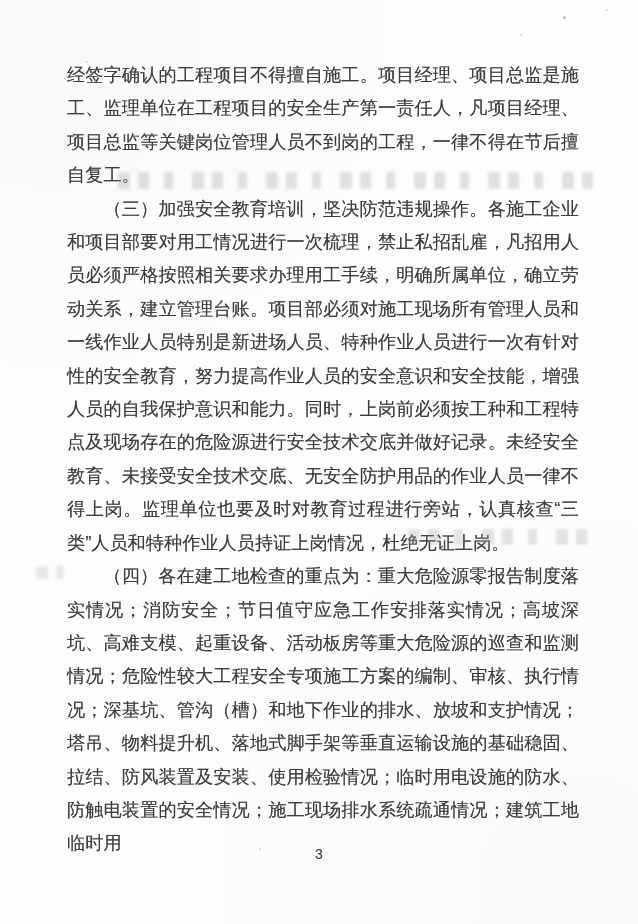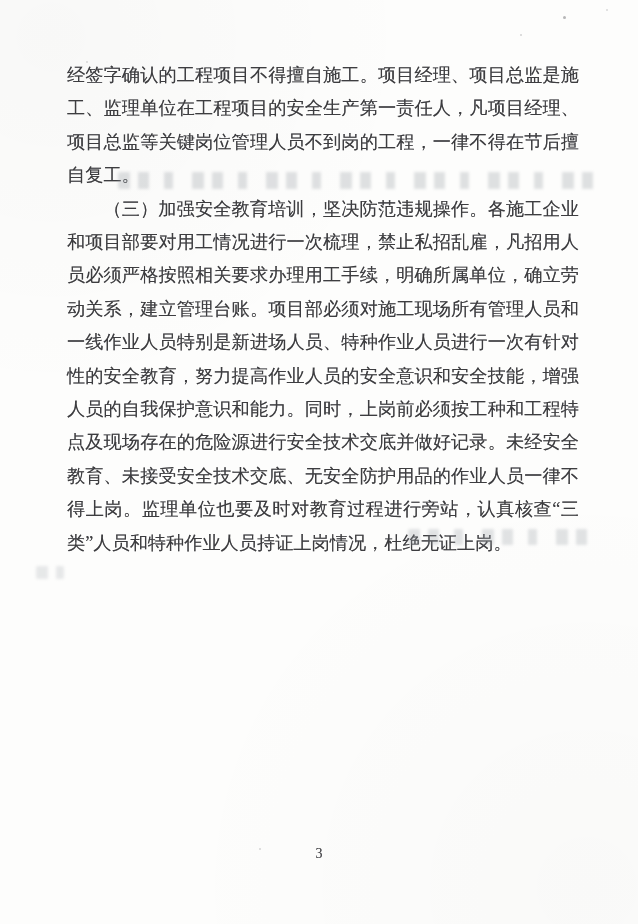--- a/index.html
+++ b/index.html
@@ -10,21 +10,21 @@
   html,body{margin:0;padding:0;background:#ffffff;}
   .page{
     position:relative;
     width:638px;height:924px;
     margin:0;
     background:
       radial-gradient(circle at 8% 4%, rgba(0,0,0,0.018), transparent 35%),
       radial-gradient(circle at 92% 96%, rgba(0,0,0,0.015), transparent 40%),
       var(--paper);
     overflow:hidden;
-    font-family:Liberation Serif, serif;
+    font-family:Liberation Sans, sans-serif;
   }
   .text-block{
     position:absolute;
     left:67px;top:59px;width:512px;
     color:var(--ink);
   }
   p.para{
     margin:0;
     font-size:18.2px;
     line-height:33.4px;
@@ -69,20 +69,21 @@
   .speck.s5{left:606px;top:9px;width:2px;height:2px;opacity:.5;}
 </style>
 </head>
 <body>
 
 <div class="page">
 
   <div class="text-block">
       <p class="para">经签字确认的工程项目不得擅自施工。项目经理、项目总监是施工、监理单位在工程项目的安全生产第一责任人，凡项目经理、项目总监等关键岗位管理人员不到岗的工程，一律不得在节后擅自复工。</p>
       <p class="para indent">（三）加强安全教育培训，坚决防范违规操作。各施工企业和项目部要对用工情况进行一次梳理，禁止私招乱雇，凡招用人员必须严格按照相关要求办理用工手续，明确所属单位，确立劳动关系，建立管理台账。项目部必须对施工现场所有管理人员和一线作业人员特别是新进场人员、特种作业人员进行一次有针对性的安全教育，努力提高作业人员的安全意识和安全技能，增强人员的自我保护意识和能力。同时，上岗前必须按工种和工程特点及现场存在的危险源进行安全技术交底并做好记录。未经安全教育、未接受安全技术交底、无安全防护用品的作业人员一律不得上岗。监理单位也要及时对教育过程进行旁站，认真核查“三类”人员和特种作业人员持证上岗情况，杜绝无证上岗。</p>
+      <p class="para indent">（四）各在建工地检查的重点为：重大危险源零报告制度落实情况；消防安全；节日值守应急工作安排落实情况；高坡深坑、高难支模、起重设备、活动板房等重大危险源的巡查和监测情况；危险性较大工程安全专项施工方案的编制、审核、执行情况；深基坑、管沟（槽）和地下作业的排水、放坡和支护情况；塔吊、物料提升机、落地式脚手架等垂直运输设施的基础稳固、拉结、防风装置及安装、使用检验情况；临时用电设施的防水、防触电装置的安全情况；施工现场排水系统疏通情况；建筑工地临时用</p>
     </div>
 
   <div class="ghost ghost-1"></div>
   <div class="ghost ghost-2"></div>
   <div class="ghost ghost-3"></div>
 
   <span class="speck s1"></span>
   <span class="speck s2"></span>
   <span class="speck s3"></span>
   <span class="speck s4"></span>

